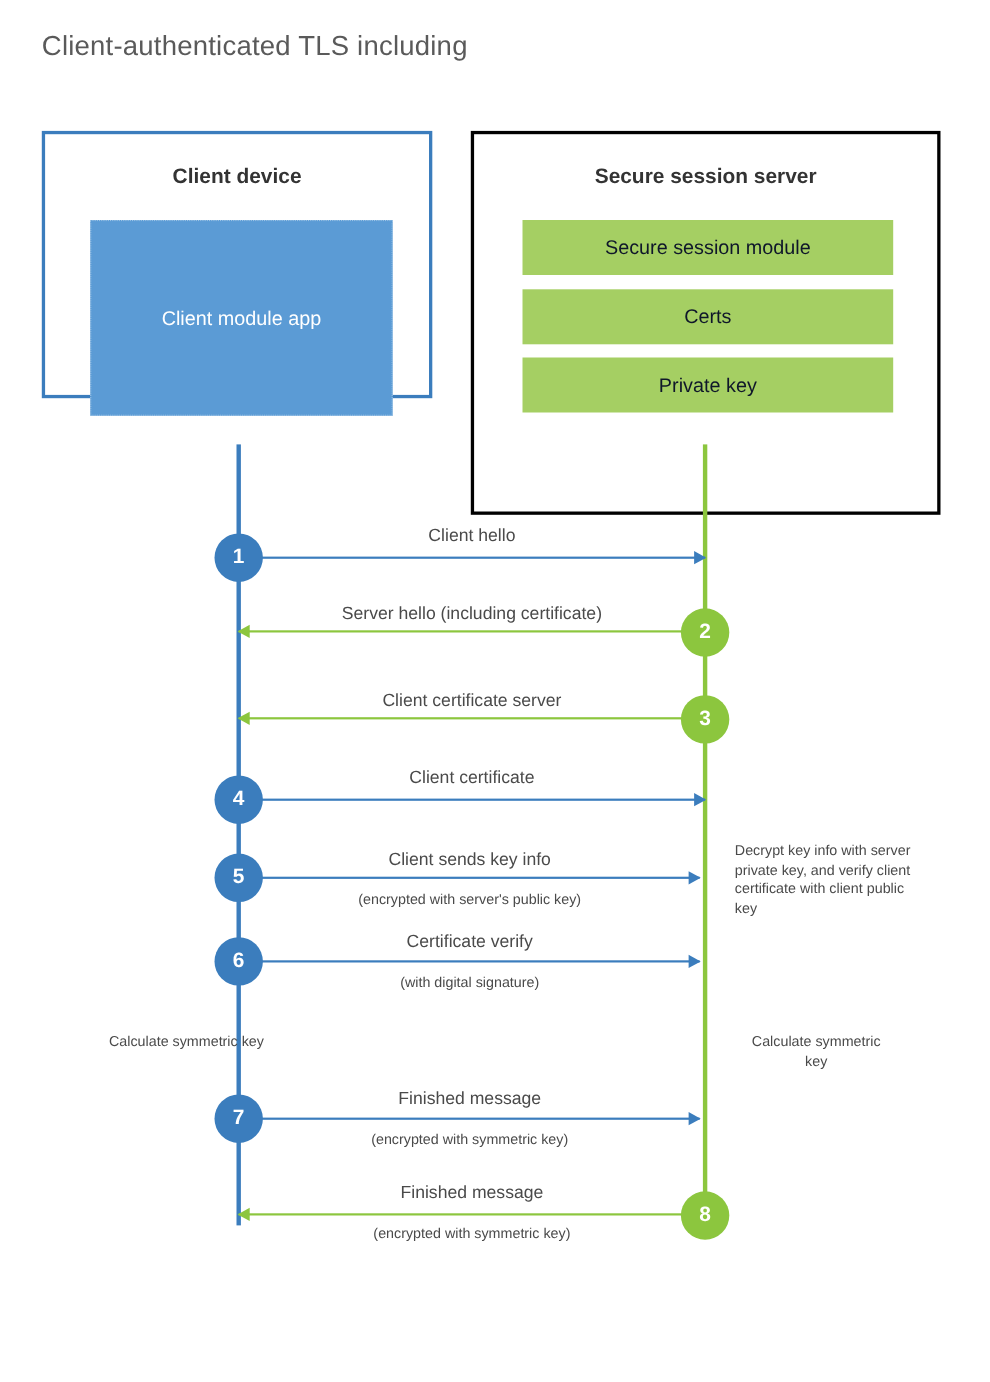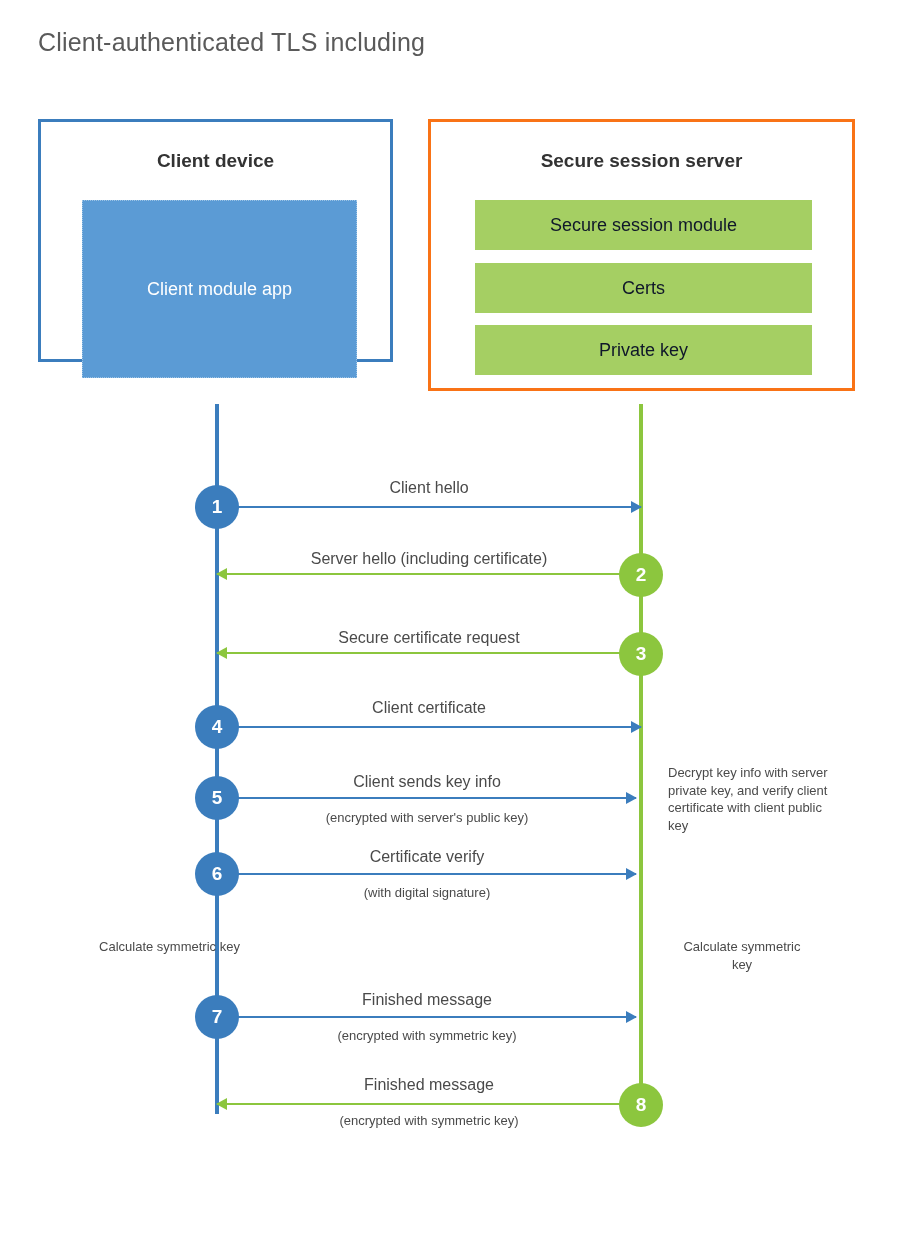--- a/index.html
+++ b/index.html
@@ -35,22 +35,22 @@
     left: 38px;
     top: 119px;
     width: 355px;
     height: 243px;
     border: 3px solid #3b7dbd;
   }
   #server-box {
     left: 428px;
     top: 119px;
     width: 427px;
-    height: 272px;
-    border: 3px solid #f97316;
+    height: 349px;
+    border: 3px solid #000000;
   }
   .entity-title {
     position: absolute;
     left: 0;
     right: 0;
     top: 28px;
     text-align: center;
     font-size: 19px;
     font-weight: bold;
     color: #333333;
@@ -200,21 +200,21 @@
 
 <div class="arrow green to-left" style="left:217px; top:573px; width:424px;">
     <span class="head"></span>
   </div>
 <div class="msg-label" style="left:218px; top:550px; width:422px;">Server hello (including certificate)</div>
 <div class="step-circle green" style="left:619px; top:553px;">2</div>
 
 <div class="arrow green to-left" style="left:217px; top:652px; width:424px;">
     <span class="head"></span>
   </div>
-<div class="msg-label" style="left:218px; top:629px; width:422px;">Secure certificate request</div>
+<div class="msg-label" style="left:218px; top:629px; width:422px;">Client certificate server</div>
 <div class="step-circle green" style="left:619px; top:632px;">3</div>
 
 <div class="arrow blue to-right" style="left:217px; top:726px; width:424px;">
     <span class="head"></span>
   </div>
 <div class="msg-label" style="left:218px; top:699px; width:422px;">Client certificate</div>
 <div class="step-circle blue" style="left:195px; top:705px;">4</div>
 
 <div class="arrow blue to-right" style="left:217px; top:797px; width:419px;">
     <span class="head"></span>

